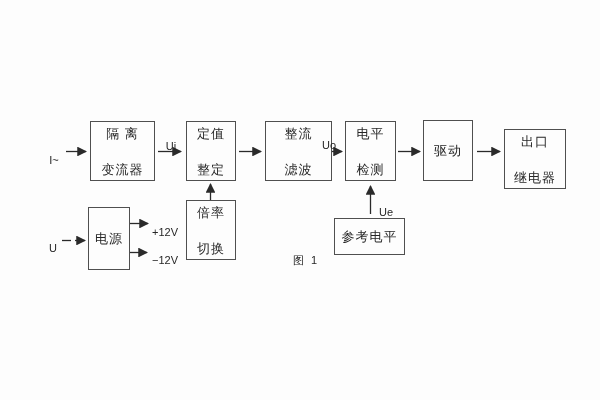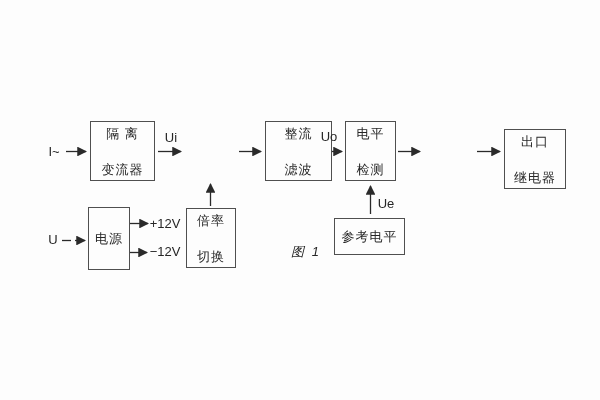--- a/index.html
+++ b/index.html
@@ -35,27 +35,27 @@
     gap: 23px;
     font-size: 13px;
     line-height: 13px;
     letter-spacing: 1px;
     text-align: center;
     white-space: nowrap;
   }
   .lbl {
     position: absolute;
     transform: translate(-50%, -50%);
-    font-size: 13px;
+    font-size: 11px;
     line-height: 14px;
     white-space: nowrap;
+    margin-top: 8px;
   }
   .caption {
     letter-spacing: 2px;
-    font-style: italic;
   }
 </style>
 </head>
 <body>
 
 <div class="stage">
 
   <svg class="wires" viewBox="0 0 600 400" xmlns="http://www.w3.org/2000/svg">
     <defs>
       <marker id="ah" viewBox="0 0 10 10" refX="9" refY="5" markerWidth="7.5" markerHeight="7.5" orient="auto">
@@ -80,42 +80,49 @@
       <line x1="210.5" y1="206" x2="210.5" y2="184" marker-end="url(#ah)"></line>
       <line x1="370.5" y1="214" x2="370.5" y2="186" marker-end="url(#ah)"></line>
     </g>
   </svg>
 
   <div class="box" style="left:90px;top:121px;width:65px;height:60px">
     <span>隔 离</span>
     <span>变流器</span>
   </div>
 
+  <div class="box" style="left:186px;top:121px;width:50px;height:60px">
+    <span>定值</span>
+    <span>整定</span>
+  </div>
 
   <div class="box" style="left:265px;top:121px;width:67px;height:60px">
     <span>整流</span>
     <span>滤波</span>
   </div>
 
   <div class="box" style="left:345px;top:121px;width:51px;height:60px">
     <span>电平</span>
     <span>检测</span>
   </div>
 
+  <div class="box" style="left:423px;top:120px;width:50px;height:61px">
+    <span>驱动</span>
+  </div>
 
   <div class="box" style="left:504px;top:129px;width:62px;height:60px">
     <span>出口</span>
     <span>继电器</span>
   </div>
 
   <div class="box" style="left:88px;top:207px;width:42px;height:63px">
     <span>电源</span>
   </div>
 
-  <div class="box" style="left:186px;top:208px;width:50px;height:60px">
+  <div class="box" style="left:186px;top:200px;width:50px;height:60px">
     <span>倍率</span>
     <span>切换</span>
   </div>
 
   <div class="box" style="left:334px;top:218px;width:71px;height:37px">
     <span>参考电平</span>
   </div>
 
   <span class="lbl" style="left:54px;top:152px">I~</span>
   <span class="lbl" style="left:53px;top:240px">U</span>

